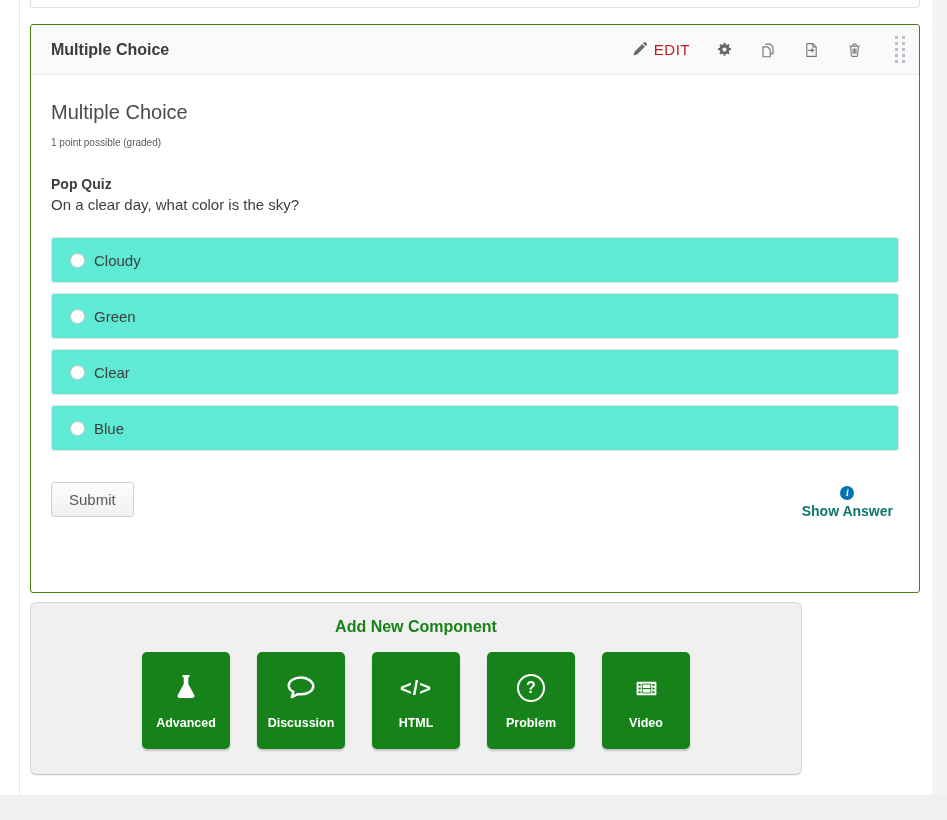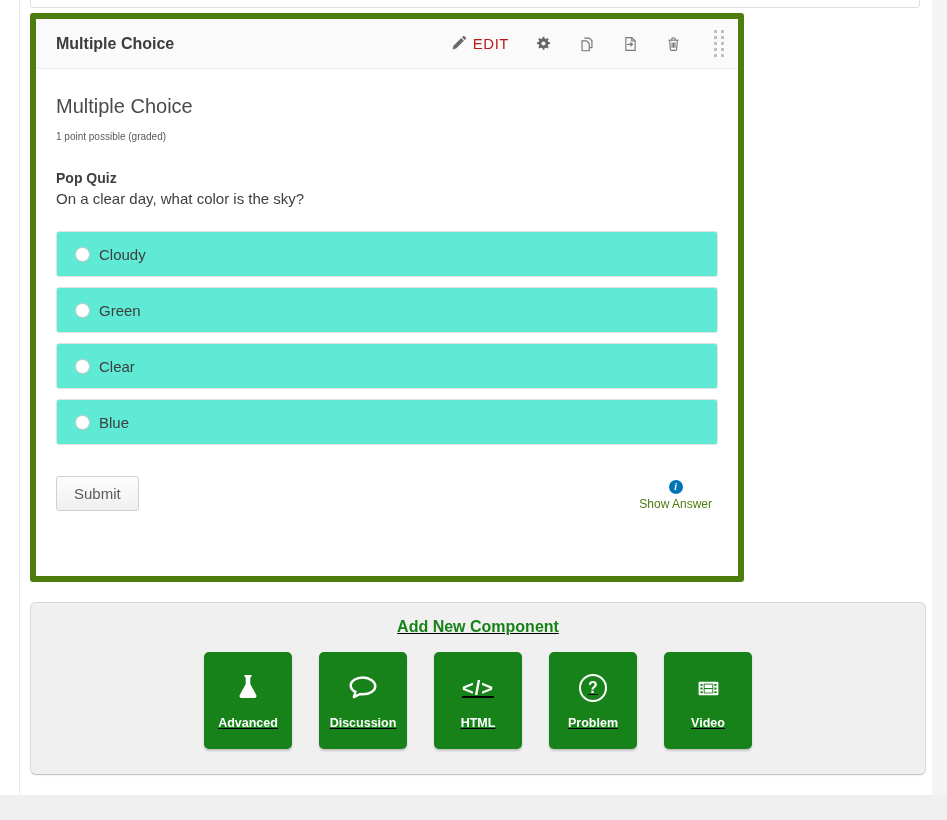--- a/index.html
+++ b/index.html
@@ -12,22 +12,22 @@
   .bottom-band { position:absolute; left:0; top:795px; width:947px; height:25px; background:#f0f0f0; }
   .container-edge { position:absolute; left:19px; top:0; width:1px; height:795px; background:#e9e9e9; }
 
   .prev-card {
     position:absolute; left:30px; top:0; width:890px; height:8px; background:#fff;
     border:1px solid #e0e0e0; border-top:none; border-radius:0 0 4px 4px;
   }
 
   
   .mc-card {
-    position:absolute; left:30px; top:13px; width:714px; height:569px;
-    background:#fff; border:6px solid #4d7c0f; border-radius:3px;
+    position:absolute; left:30px; top:24px; width:890px; height:569px;
+    background:#fff; border:1px solid #4d7c0f; border-radius:3px;
   }
   .card-header {
     height:50px; background:#fafafa; border-bottom:1px solid #ececec;
     display:flex; align-items:center; justify-content:space-between;
     padding:0 14px 0 20px; border-radius:3px 3px 0 0;
   }
   .card-title { font-size:16px; font-weight:700; color:#3c3c3c; }
   .header-actions { display:flex; align-items:center; gap:26px; }
   .action-btn {
     background:none; border:none; padding:0; margin:0; cursor:pointer;
@@ -61,29 +61,29 @@
     border-radius:3px; padding:8px 17px;
   }
   .show-answer { text-align:center; margin-right:6px; }
   .info-icon {
     display:inline-flex; width:14px; height:14px; border-radius:50%;
     background:#0075b4; color:#fff; font-size:10px; font-weight:700;
     align-items:center; justify-content:center;
     font-family:"Liberation Serif", serif; font-style:italic;
   }
   .show-answer-link {
-    display:block; margin-top:3px; color:#4d7c0f; font-size:12px; font-weight:400;
+    display:block; margin-top:3px; color:#0f766e; font-size:14px; font-weight:700;
     text-decoration:none; cursor:pointer;
   }
 
   
   .add-panel {
-    position:absolute; left:30px; top:602px; width:896px; height:173px;
+    position:absolute; left:30px; top:602px; width:772px; height:173px;
     background:#f0f0f0; border:1px solid #d8d8d8; border-bottom-color:#c6c6c6;
-    border-radius:6px; box-shadow:0 1px 2px rgba(0,0,0,0.06);text-decoration:underline;
+    border-radius:6px; box-shadow:0 1px 2px rgba(0,0,0,0.06);
   }
   .add-title { text-align:center; margin-top:15px; font-size:16px; font-weight:700; color:#178218; }
   .comp-row { margin-top:16px; display:flex; justify-content:center; gap:27px; }
   .comp-btn {
     width:88px; height:97px; background:#17821a; border:none; border-radius:5px;
     box-shadow:0 2px 2px rgba(0,0,0,0.18); cursor:pointer; font-family:inherit;
     display:flex; flex-direction:column; align-items:center; justify-content:center; gap:11px;
   }
   .comp-icon { height:34px; display:flex; align-items:center; justify-content:center; color:#fff; }
   .comp-label { color:#fff; font-size:12.5px; font-weight:700; }

